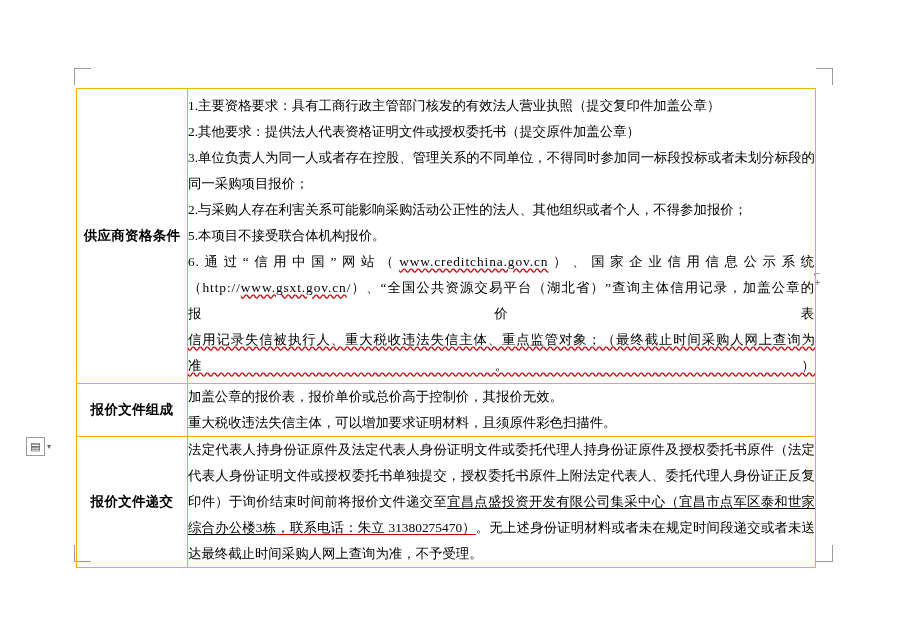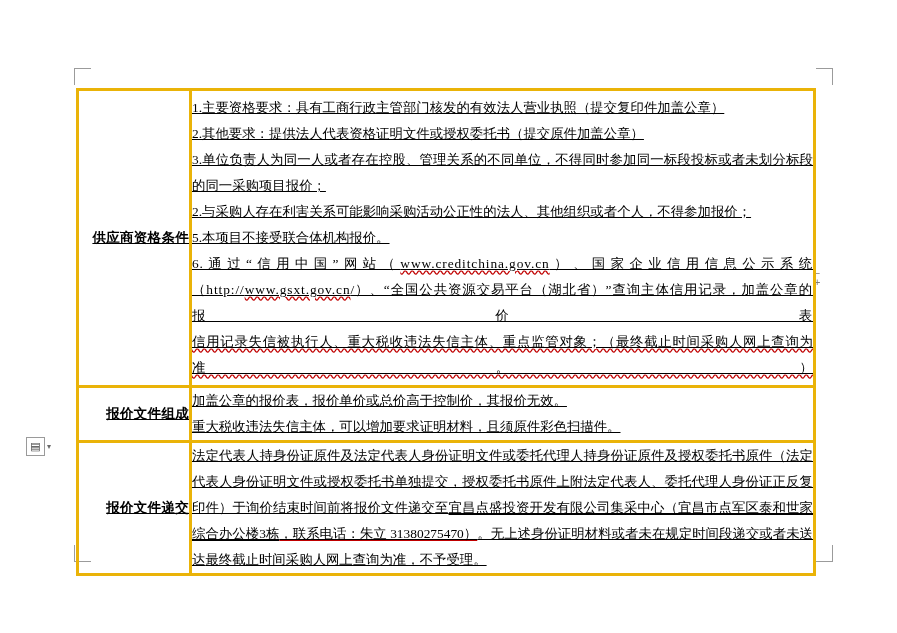--- a/index.html
+++ b/index.html
@@ -77,28 +77,27 @@
   
   table.doc-table {
     position: absolute;
     left: 76px;
     top: 88px;
     width: 740px;
     border-collapse: collapse;
     table-layout: fixed;
   }
   table.doc-table td {
-    border: 3px solid #eab308;
+    border: 1px solid #eab308;
     vertical-align: middle;
     padding: 0;
-    text-decoration: underline;
   }
   td.label-cell {
     width: 110px;
-    text-align: right;
+    text-align: center;
     font-weight: bold;
     font-size: 13.5px;
     color: #000000;
     letter-spacing: 0.3px;
     padding: 4px 2px;
   }
   td.body-cell {
     padding: 5px 8px 6px 8px;
   }
   .line {

